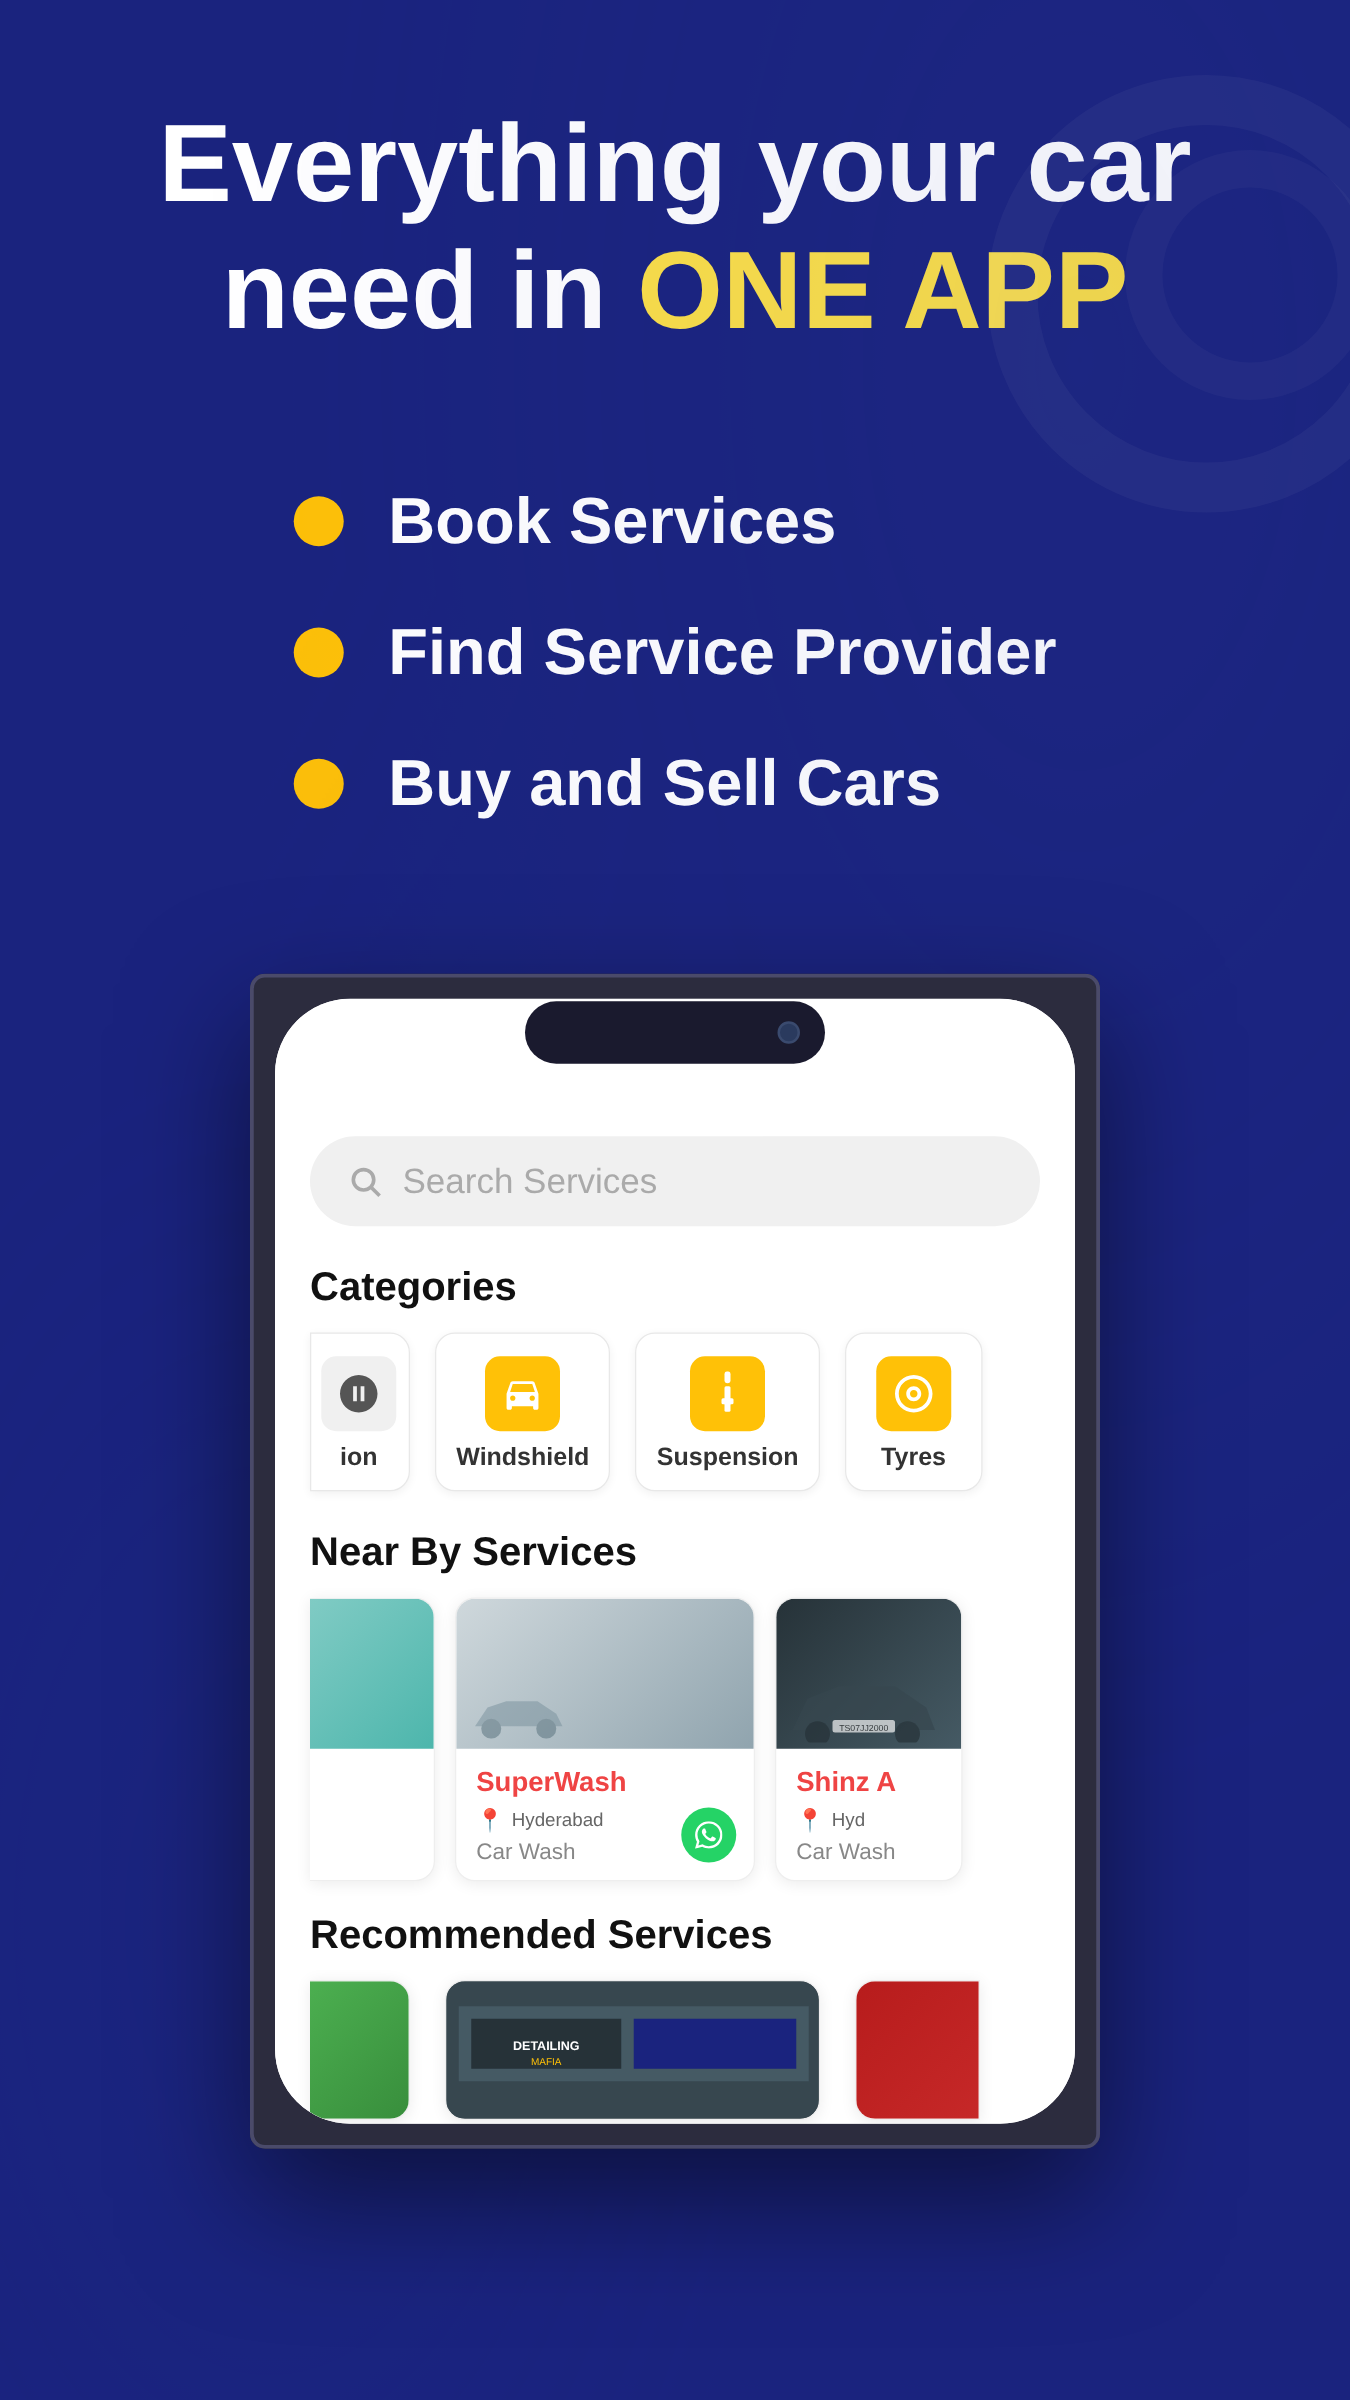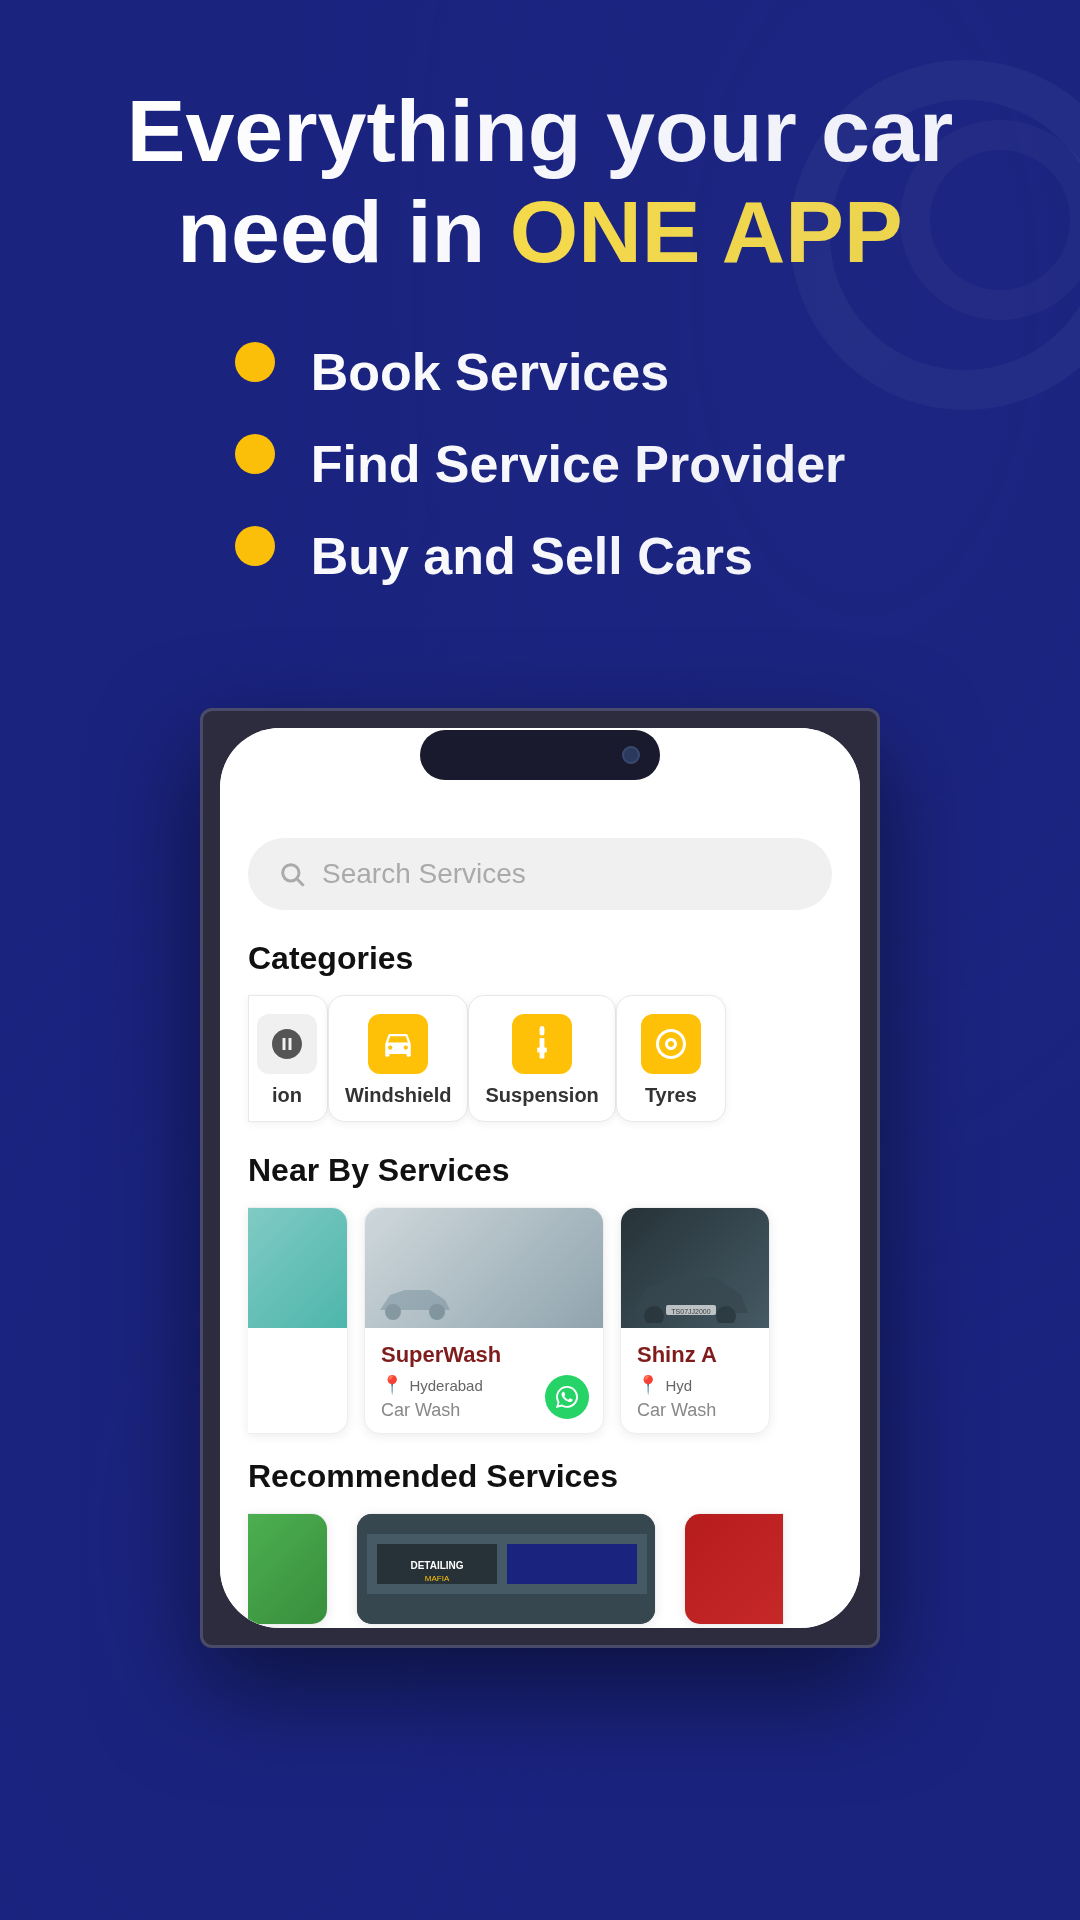--- a/index.html
+++ b/index.html
@@ -55,24 +55,26 @@
 
     .features-list {
       list-style: none;
       text-align: left;
       display: inline-block;
       margin-bottom: 20px;
     }
 
     .features-list li {
       display: flex;
+      align-items: center;
       margin-bottom: 32px;
       font-size: 52px;
       font-weight: 800;
       color: #ffffff;
+      margin-top: 45px;
     }
 
     .bullet-dot {
       width: 40px;
       height: 40px;
       border-radius: 50%;
       background: #FFC107;
       margin-right: 36px;
       flex-shrink: 0;
     }
@@ -166,21 +168,21 @@
       margin-bottom: 18px;
     }
 
     
     .categories-section {
       margin-bottom: 30px;
     }
 
     .categories-scroll {
       display: flex;
-      gap: 0;
+      gap: 20px;
       padding: 0 28px;
       overflow: visible;
       align-items: flex-end;
     }
 
     .category-item {
       display: flex;
       flex-direction: column;
       align-items: center;
       background: #ffffff;
@@ -258,21 +260,21 @@
       background: linear-gradient(135deg, #cfd8dc, #90a4ae);
     }
 
     .service-card-body {
       padding: 14px 16px 12px;
     }
 
     .service-name {
       font-size: 22px;
       font-weight: 700;
-      color: #7f1d1d;
+      color: #ef4444;
       margin-bottom: 6px;
     }
 
     .service-location {
       display: flex;
       align-items: center;
       gap: 6px;
       margin-bottom: 4px;
     }
 

